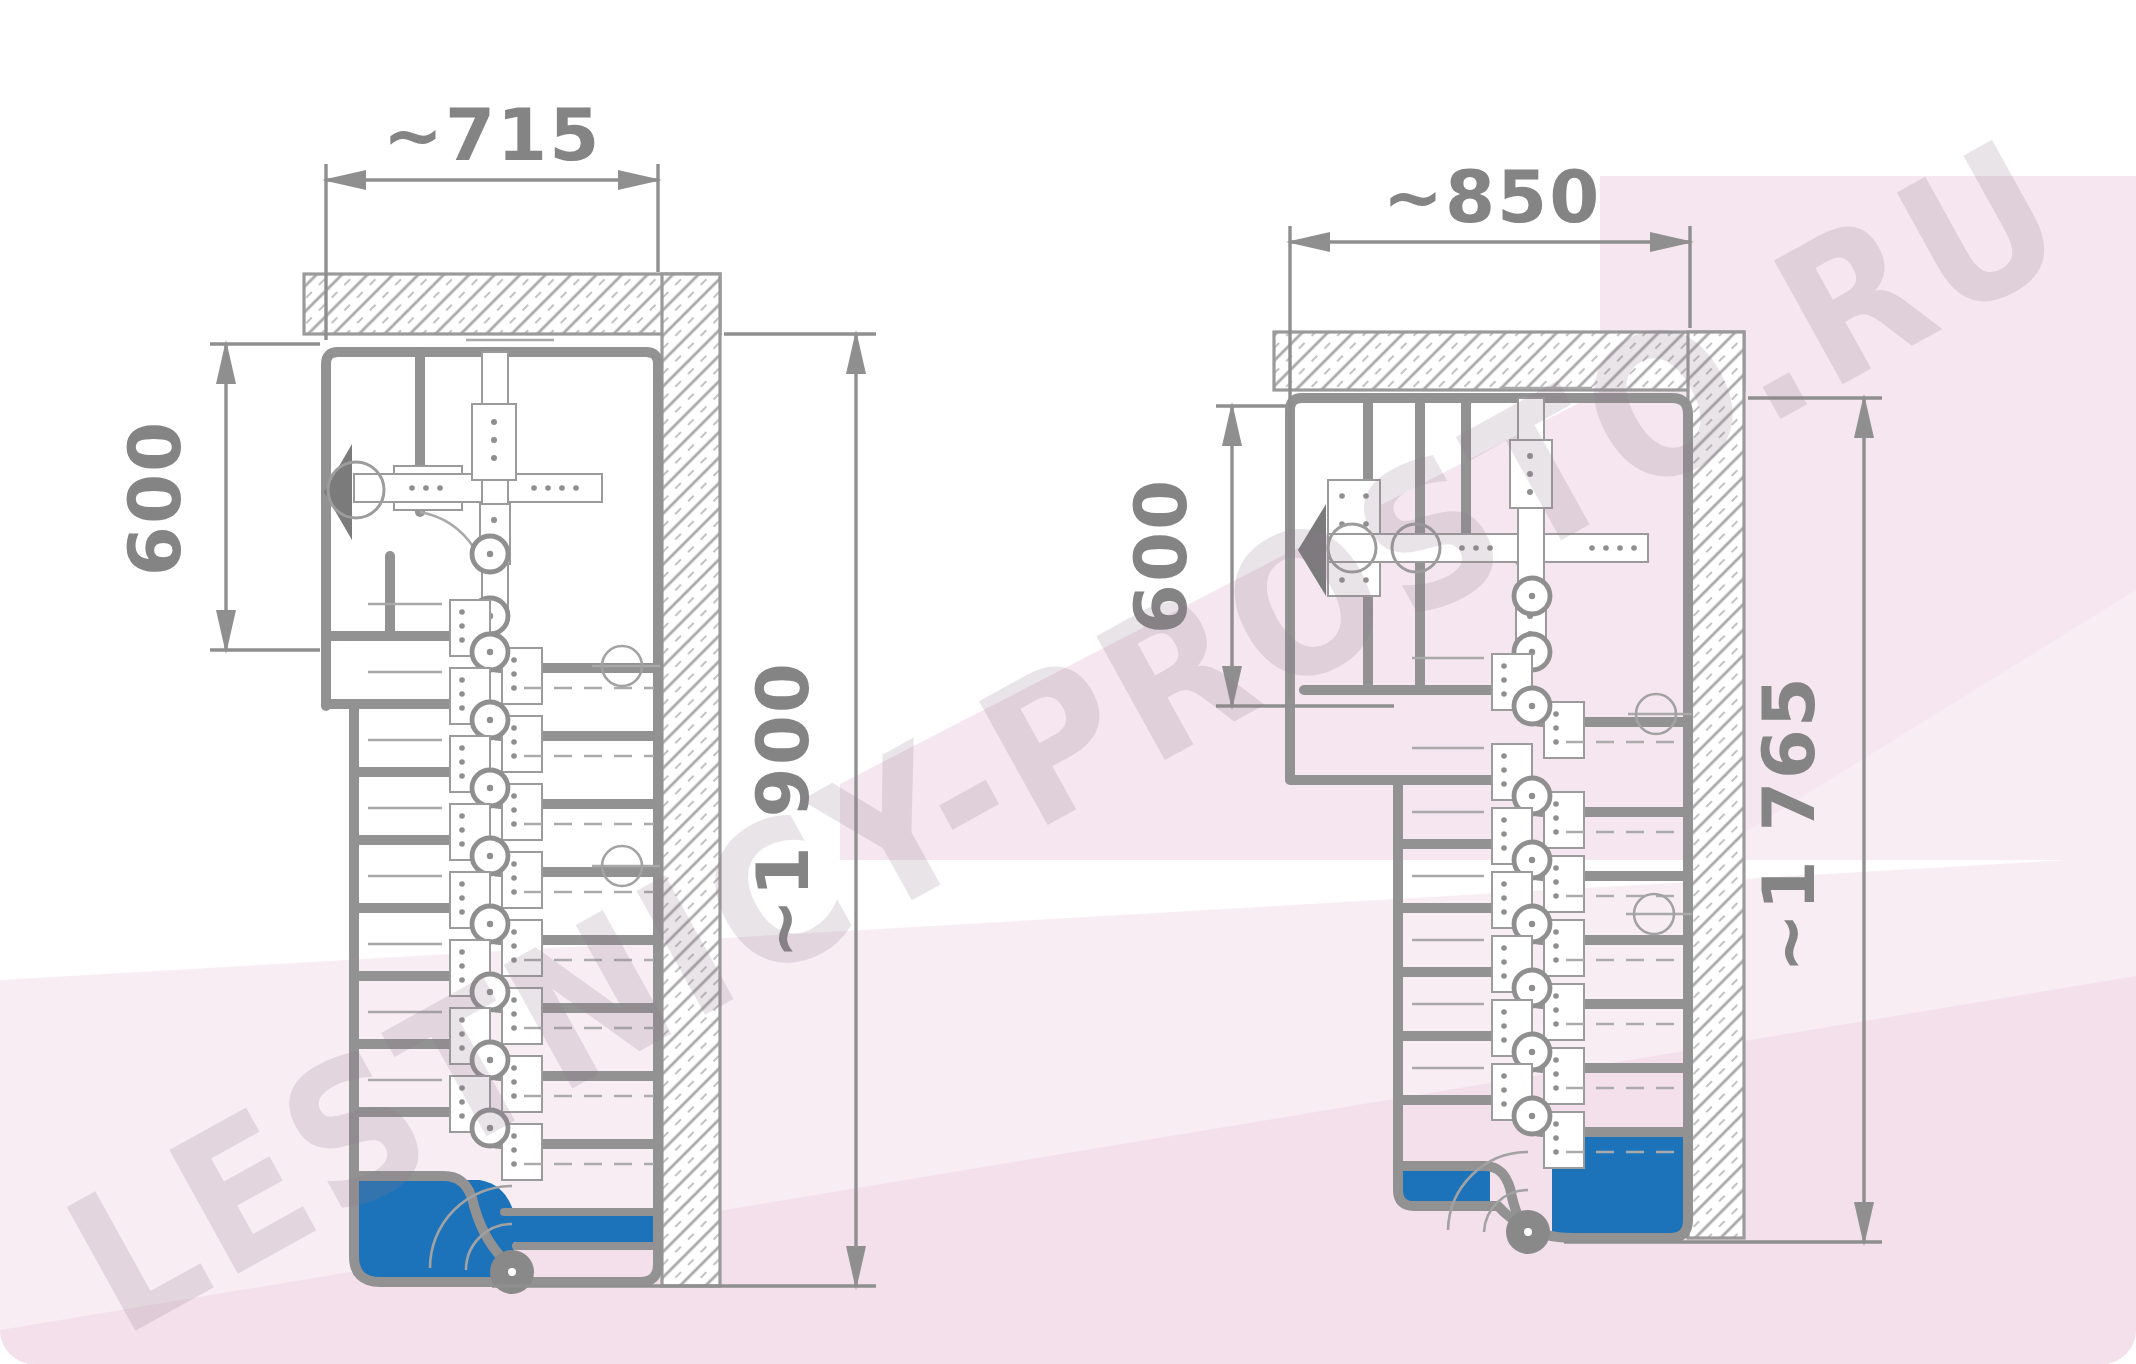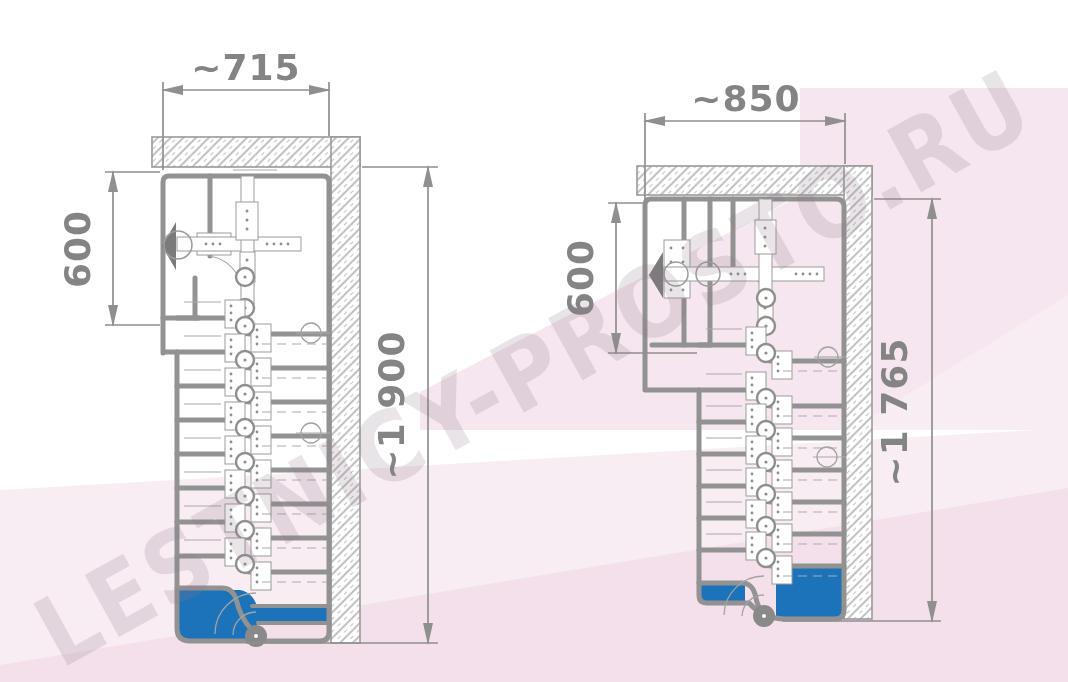--- a/index.html
+++ b/index.html
@@ -1,17 +1,17 @@
 <!DOCTYPE html>
 <html><head>
 <meta charset="utf-8">
 <style>
   html,body{margin:0;padding:0;background:#fff;}
   .page{position:relative;width:1068px;height:682px;overflow:hidden;
-        font-family:"DejaVu Sans","Liberation Sans",sans-serif;}
+        font-family:"DejaVu Sans","Liberation Sans",sans-serif;border-radius:17px;}
   svg{display:block;}
   .s5{stroke:#929292;stroke-width:5;fill:none;stroke-linejoin:round;stroke-linecap:round;}
   .s4{stroke:#929292;stroke-width:4;fill:none;stroke-linecap:round;}
   .t{stroke:#a9a9a9;stroke-width:1.2;fill:none;}
   .t15{stroke:#9c9c9c;stroke-width:1.5;fill:none;}
   .dash{stroke:#ababab;stroke-width:1.2;fill:none;stroke-dasharray:9 6;}
   .plate{fill:#ffffff;stroke:#9b9b9b;stroke-width:1;}
   .dot{fill:#8f8f8f;}
   .joint{fill:#ffffff;stroke:#8f8f8f;stroke-width:2.4;}
   .dim{stroke:#8f8f8f;stroke-width:1.7;fill:none;}

